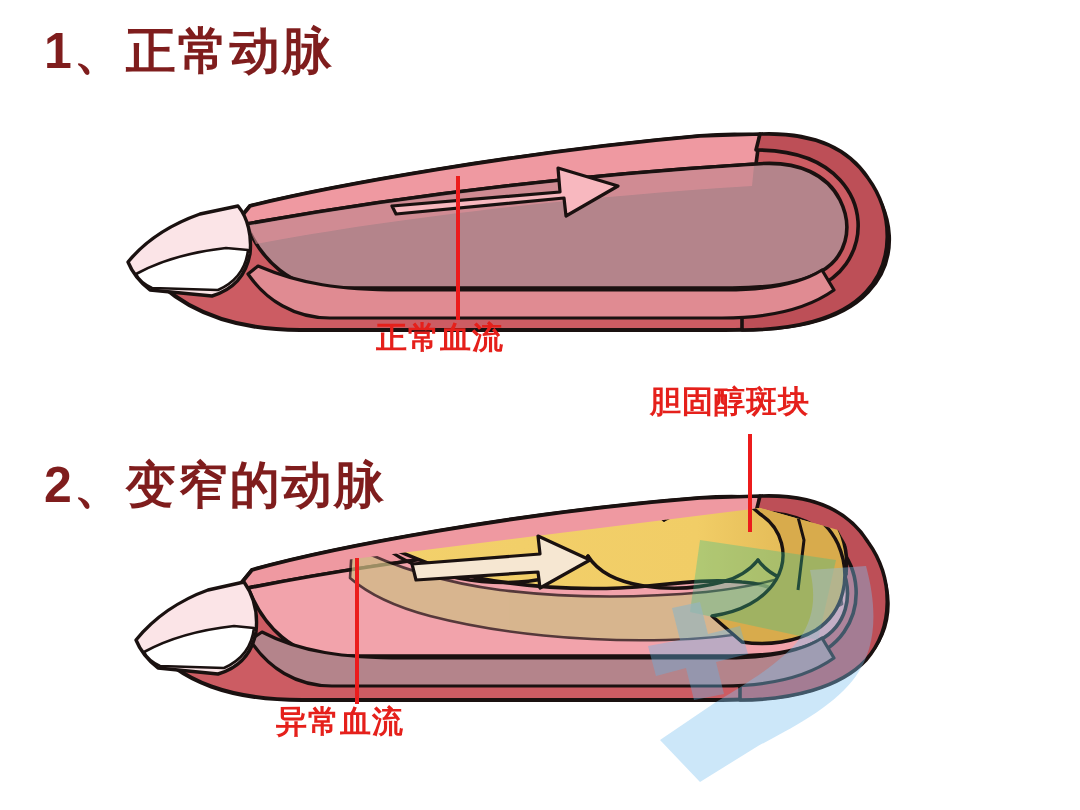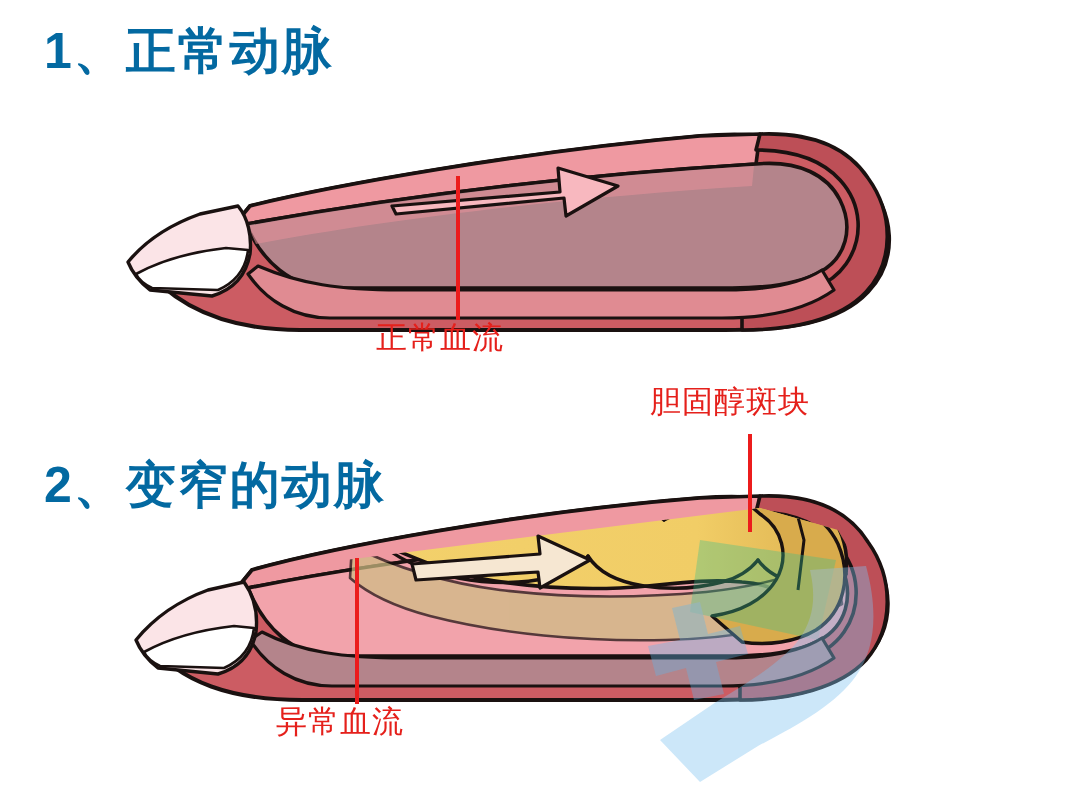--- a/index.html
+++ b/index.html
@@ -22,35 +22,35 @@
   }
   #art {
     position: absolute;
     left: 0;
     top: 0;
     width: 1080px;
     height: 810px;
   }
   .ttl {
     position: absolute;
-    color: #0369a1;
+    color: #7f1d1d;
     font-weight: bold;
     font-size: 50px;
     line-height: 1;
     letter-spacing: 2px;
     white-space: nowrap;
     font-family: "Liberation Sans", "DejaVu Sans", sans-serif;
   }
   #title-normal  { left: 44px;  top: 26px; }
   #title-narrow  { left: 44px;  top: 416px; margin-top: 44px; }
 
   .lbl {
     position: absolute;
     color: #e5201b;
-    font-weight: normal;
+    font-weight: bold;
     font-size: 31px;
     line-height: 1;
     letter-spacing: 1px;
     white-space: nowrap;
     font-family: "Liberation Sans", "DejaVu Sans", sans-serif;
   }
   #label-normal-flow   { left: 376px; top: 322px; }
   #label-plaque        { left: 650px; top: 386px; }
   #label-abnormal-flow { left: 276px; top: 706px; }
 </style>

